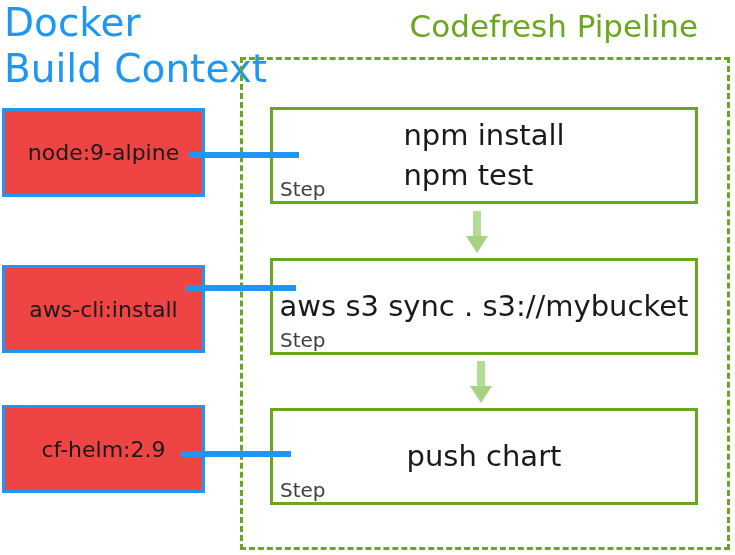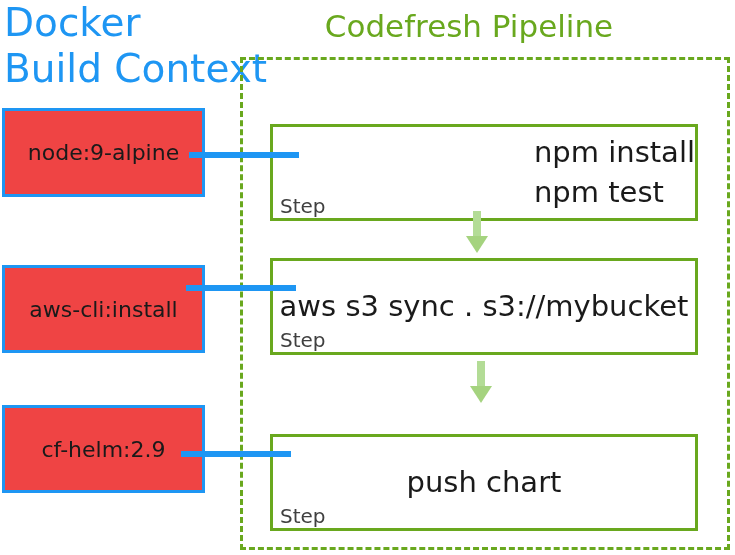--- a/index.html
+++ b/index.html
@@ -20,21 +20,21 @@
   
   .docker-title {
     left: 4px; top: 0px;
     font-size: 39px;
     line-height: 1.17;
     color: #1e96f3;
     white-space: pre-line;
   }
   .pipeline-title {
     left: 240px; top: 8px; width: 458px;
-    text-align: center;
+    text-align: right;
     font-size: 31px;
     color: #69a81e;
     white-space: nowrap;
   }
 
   
   .pipeline-container {
     left: 240px; top: 57px;
     width: 490px; height: 493px;
     border: 3px dashed #69a81e;
@@ -61,23 +61,23 @@
   .step-box {
     left: 270px;
     width: 428px;
     height: 97px;
     border: 3px solid #69a81e;
     background: #ffffff;
     display: flex;
     align-items: center;
     justify-content: center;
   }
-  .step-box-1 { top: 124px; justify-content: flex-end; }
+  .step-box-1 { top: 107px; }
   .step-box-2 { top: 258px; }
-  .step-box-3 { top: 408px; margin-top: 26px; }
+  .step-box-3 { top: 408px; }
 
   .step-command {
     font-size: 29px;
     line-height: 1.35;
     color: #1a1a1a;
     white-space: pre-line;
     text-align: left;
   }
   .step-label {
     position: absolute;

